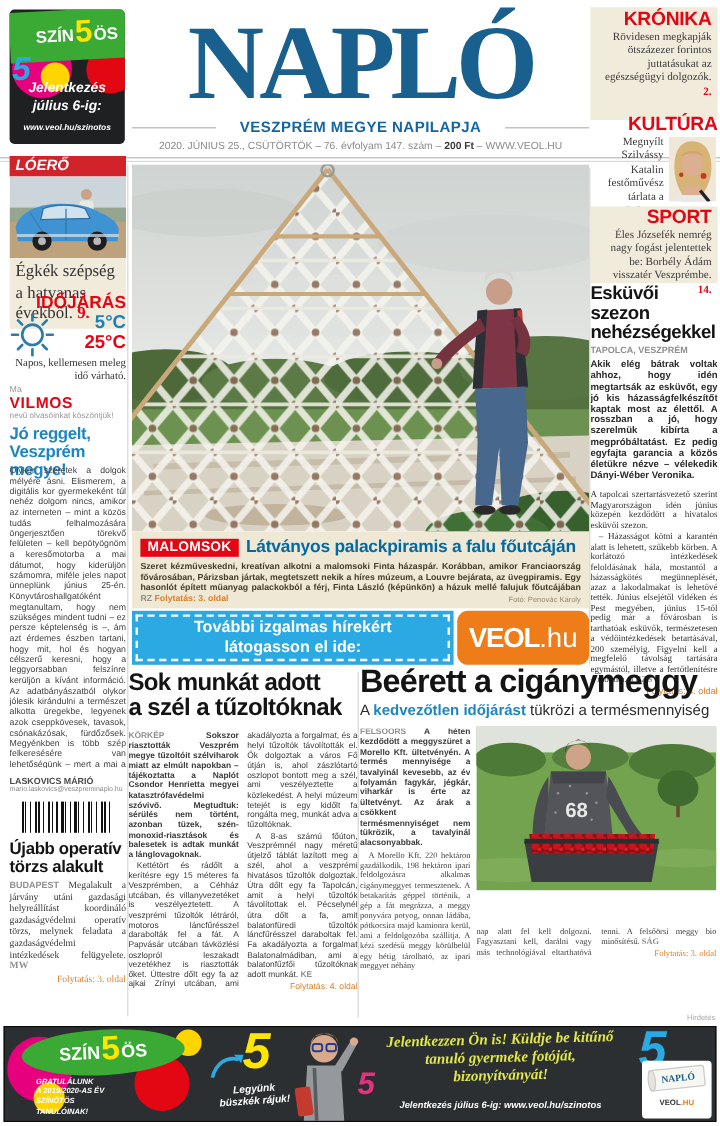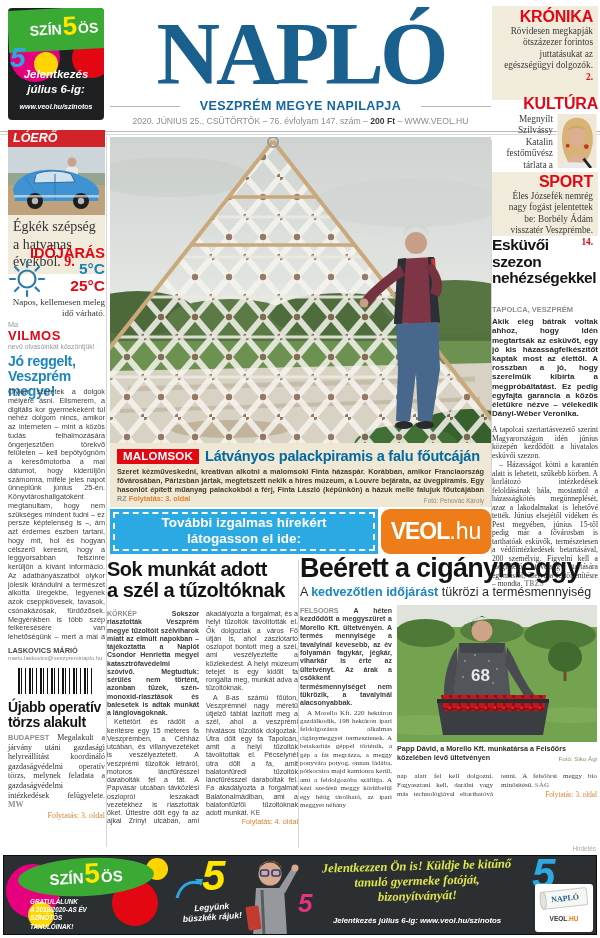--- a/index.html
+++ b/index.html
@@ -99,21 +99,21 @@
   .cherry-text .body{font-family:"Liberation Serif",serif;text-indent:7px;margin-top:1px}
   .cherry-photo{left:397px;top:605px;width:200px;height:137px}
   .cherry-cap{left:397px;top:744px;width:200px;font-size:7.2px;font-weight:bold;line-height:1.3;color:#2f2f2f}
   .cherry-cap .credit2{position:absolute;right:0;bottom:0;font-size:6.2px;font-weight:normal;color:#97896f}
   .cherry-cont{left:397px;top:772px;width:200px;column-count:2;column-gap:8px;
                font-family:"Liberation Serif",serif;font-size:7px;line-height:1.25;color:#3b3b3b}
 
   
   .wedding{left:492px;top:237px;width:106px;height:352px;overflow:hidden}
   .wed-title{font-weight:bold;font-size:15.5px;line-height:1.08;letter-spacing:-.4px;color:#141414}
-  .wed-dl{margin-top:18px;font-size:7.5px}
+  .wed-dl{margin-top:0;font-size:7.5px}
   .wed-lead{margin-top:3px;font-size:8px;font-weight:bold;line-height:1.15;color:#2b2b2b}
   .wed-body{margin-top:8px;font-family:"Liberation Serif",serif;font-size:7.6px;line-height:1.12;color:#333}
   .wed-body p+p{text-indent:7px;margin-top:1px}
   .wed-folyt{text-align:right;font-size:7.6px}
 
   .hirdetes{left:540px;top:845px;width:56px;text-align:right;font-size:6.3px;color:#a8a8a8}
 
   
   .ad{left:3px;top:855px;width:594px;height:80px;background:#2c2f31;border:1px solid #0d0d0d;overflow:hidden;cursor:pointer}
   .ad .blob{position:absolute;border-radius:50%}
@@ -425,24 +425,20 @@
       <path d="M110,42 C120,56 124,76 143,96 L134,102 L108,60 Z" fill="#4a4b50"></path>
       <circle cx="49" cy="99" r="4.5" fill="#cfa387"></circle>
       <circle cx="140" cy="99" r="4.5" fill="#cfa387"></circle>
     </g>
     <g>
       <polygon points="40,96 152,96 146,130 46,130" fill="#3a3d41"></polygon>
       <polygon points="44,90 149,90 147,106 46,106" fill="url(#cher)"></polygon>
       <rect x="40" y="94" width="112" height="4" fill="#2b2e31"></rect>
     </g>
   </svg>
-  <div class="abs cherry-cap">
-    <span>Papp Dávid, a Morello Kft. munkatársa a Felsőörs közelében lévő ültetvényen</span>
-    <span class="credit2">Fotó: Siko Ági</span>
-  </div>
   <div class="abs cherry-cont just">
     <span>nap alatt fel kell dolgozni. Fagyasztani kell, darálni vagy más technológiával eltarthatóvá tenni. A felsőörsi meggy bio minősítésű.</span>
     <span class="byl">SÁG</span>
     <div class="folyt-line folyt">Folytatás: 3. oldal</div>
   </div>
 
   <div class="vline" style="left:106px;top:137px;height:710px"></div>
   <div class="vline" style="left:491px;top:140px;height:414px"></div>
   <div class="vline" style="left:298px;top:560px;height:288px"></div>
 

